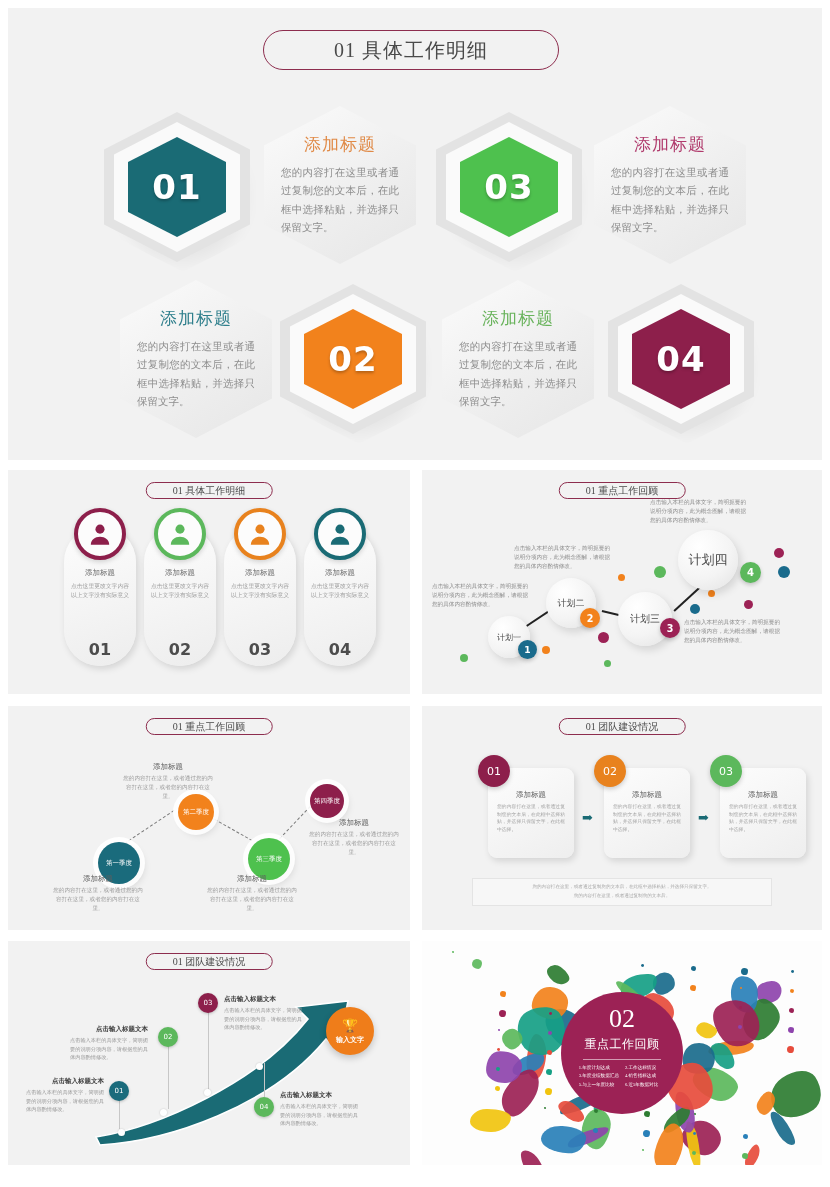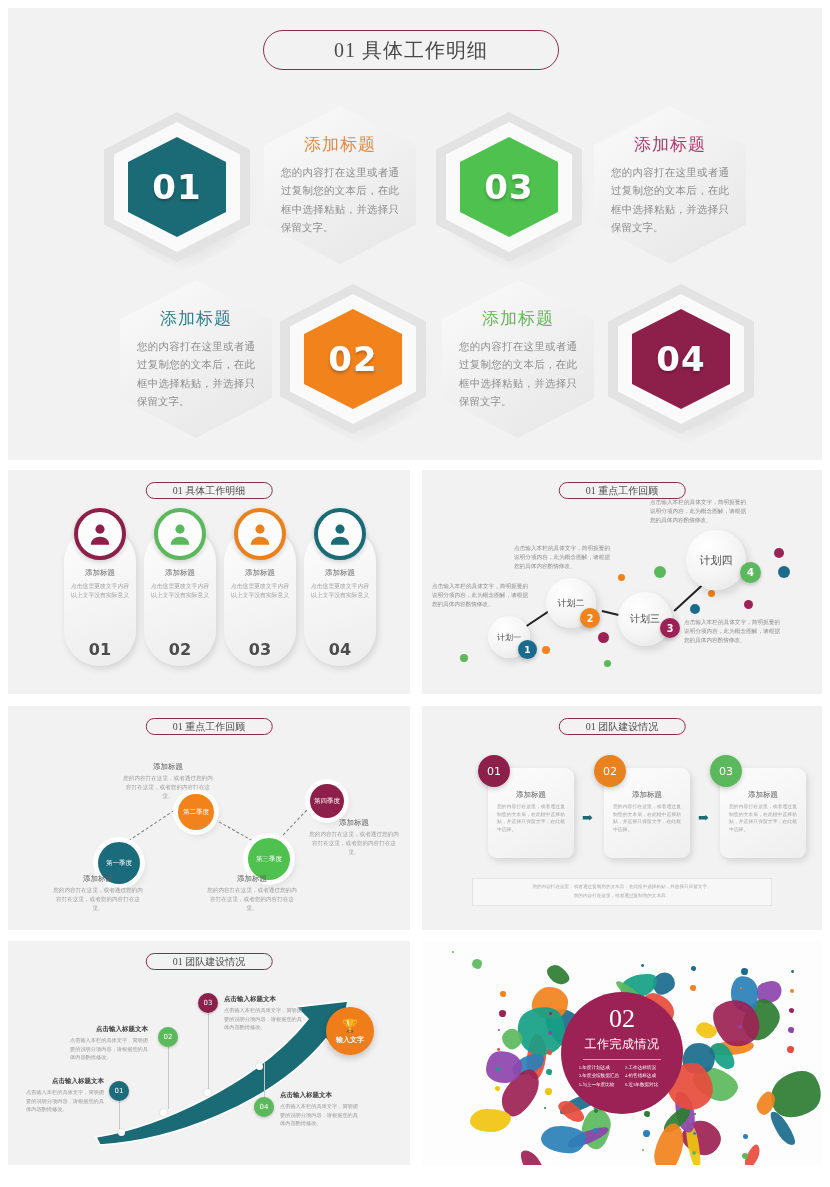--- a/index.html
+++ b/index.html
@@ -323,21 +323,21 @@
         <div class="tline" style="left:252px;top:140px;width:65.11528238439882px;transform:rotate(-42.51044707800085deg)"></div>
         <div class="bubble" style="left:66px;top:146px;width:42px;height:42px;font-size:8px">计划一</div>
         <div class="dotnum" style="left:96px;top:170px;width:19px;height:19px;background:#1a6b8c;font-size:9.12px">1</div>
         <div class="btxt" style="left:10px;top:112px;width:96px">点击输入本栏的具体文字，简明扼要的说明分项内容，此为概念图解，请根据您的具体内容酌情修改。</div>
         <div class="bubble" style="left:124px;top:108px;width:50px;height:50px;font-size:9px">计划二</div>
         <div class="dotnum" style="left:158px;top:138px;width:20px;height:20px;background:#f2821c;font-size:9.6px">2</div>
         <div class="btxt" style="left:92px;top:74px;width:96px">点击输入本栏的具体文字，简明扼要的说明分项内容，此为概念图解，请根据您的具体内容酌情修改。</div>
         <div class="bubble" style="left:196px;top:122px;width:54px;height:54px;font-size:10px">计划三</div>
         <div class="dotnum" style="left:238px;top:148px;width:20px;height:20px;background:#9c2255;font-size:9.6px">3</div>
         <div class="btxt" style="left:262px;top:148px;width:96px">点击输入本栏的具体文字，简明扼要的说明分项内容，此为概念图解，请根据您的具体内容酌情修改。</div>
-        <div class="bubble" style="left:264px;top:60px;width:60px;height:60px;font-size:11px">计划四</div>
+        <div class="bubble" style="left:256px;top:60px;width:60px;height:60px;font-size:13px">计划四</div>
         <div class="dotnum" style="left:318px;top:92px;width:21px;height:21px;background:#5cb85c;font-size:10.08px">4</div>
         <div class="btxt" style="left:228px;top:28px;width:96px">点击输入本栏的具体文字，简明扼要的说明分项内容，此为概念图解，请根据您的具体内容酌情修改。</div>
       </div>
   </div>
 
   <div class="slide t3">
     <div class="pill thumb-pill" style="top:12px;">01  重点工作回顾</div>
     <div id="t3body">
         <div class="dashline" style="left:112px;top:140px;width:64.89992295835181px;transform:rotate(-33.690067525979785deg)"></div>
         <div class="dashline" style="left:198px;top:108px;width:52.839379254491625px;transform:rotate(29.47588900324574deg)"></div>
@@ -517,21 +517,21 @@
         <div class="splat" style="left:171px;top:187px;width:5px;height:5px;background:#2980b9"></div>
         <div class="splat" style="left:268px;top:44px;width:6px;height:6px;background:#f2821c"></div>
         <div class="splat" style="left:365px;top:105px;width:7px;height:7px;background:#e74c3c"></div>
         <div class="splat" style="left:122px;top:166px;width:2px;height:2px;background:#2e7d32"></div>
         <div class="splat" style="left:219px;top:23px;width:3px;height:3px;background:#1a6b8c"></div>
         <div class="splat" style="left:316px;top:84px;width:4px;height:4px;background:#8e44ad"></div>
         <div class="splat" style="left:73px;top:145px;width:5px;height:5px;background:#f1c40f"></div>
       </div>
     <div class="splatcirc" style="background: rgb(156, 34, 85);">
       <span class="s02">02</span>
-      <span class="stt">工作完成情况</span>
+      <span class="stt">重点工作回顾</span>
       <span class="sdiv"></span>
       <div class="slist" id="t6list">
           <span>1.年度计划达成</span>
           <span>2.工作达标情况</span>
           <span>3.年度业绩数据汇总</span>
           <span>4.销售指标达成</span>
           <span>5.与上一年度比较</span>
           <span>6.近5年数据对比</span>
         </div>
     </div>

